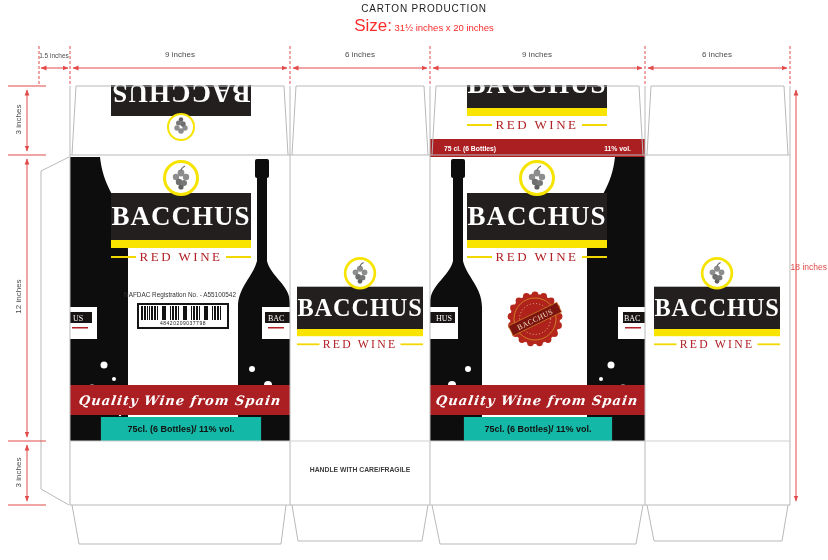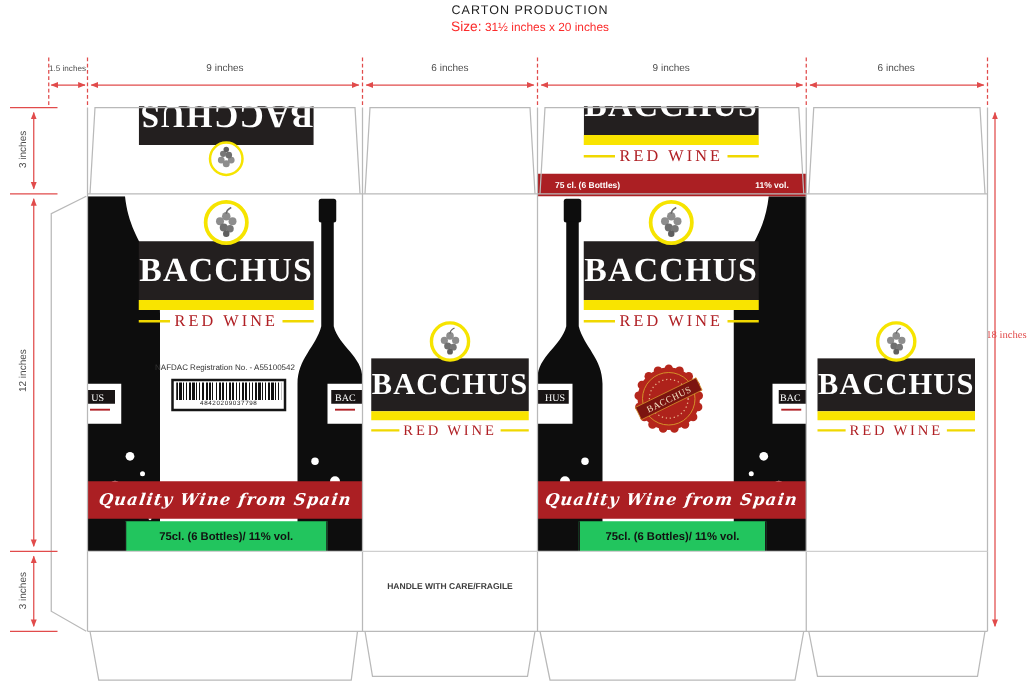--- a/index.html
+++ b/index.html
@@ -2,26 +2,26 @@
 <html><head>
 <meta charset="utf-8">
 <style>
   html,body{margin:0;padding:0;background:#fff;}
   #stage{position:relative;width:828px;height:560px;background:#fff;overflow:hidden;
          font-family:"Liberation Sans",sans-serif;border-radius:10px;}
   .abs{position:absolute;}
   
   .title{left:24px;top:3px;width:800px;text-align:center;font-size:10px;letter-spacing:.8px;color:#1c1c1c;}
   .sizeline{left:24px;top:16px;width:800px;text-align:center;color:#fb2b2b;font-size:9.5px;}
-  .sizeline .sz{font-size:11px;}
+  .sizeline .sz{font-size:17px;}
   
   .dimlab{color:#4d4d4d;font-size:8px;text-align:center;}
   .dimlab.tiny{font-size:6.5px;}
   .dimlab.vert{transform:rotate(-90deg);transform-origin:center;white-space:nowrap;}
-  .dim18{color:#e14b4b;font-size:8.5px;text-align:left;line-height:11px;font-family:Liberation Serif, serif;}
+  .dim18{color:#e14b4b;font-size:8.5px;text-align:right;line-height:11px;}
   
   .logo{position:absolute;display:flex;flex-direction:column;align-items:center;width:140px;}
   .emblem{width:36px;height:36px;border-radius:50%;background:#fff;border:3px solid #f6e400;
           box-sizing:border-box;margin-bottom:-3px;z-index:2;overflow:hidden;display:flex;align-items:center;justify-content:center;}
   .emblem.sm{width:28px;height:28px;border-width:2px;}
   .bbox{width:100%;height:47px;background:#231f1f;color:#fff;display:flex;align-items:center;justify-content:center;
         font-family:"Liberation Serif",serif;font-weight:bold;font-size:27px;letter-spacing:1px;}
   .stripe{width:100%;height:8px;background:#f9e400;}
   .rw{width:100%;height:18px;display:flex;align-items:center;gap:4px;
       font-family:"Liberation Serif",serif;color:#b02025;font-size:13px;letter-spacing:2.5px;white-space:nowrap;}
@@ -30,21 +30,21 @@
   
   .flipwrap{left:111px;top:85px;width:140px;height:57px;overflow:hidden;}
   .flipinner{position:absolute;top:-16px;left:0;width:140px;display:flex;flex-direction:column;align-items:center;transform:rotate(180deg);}
   
   .clipbox{height:23px;overflow:hidden;width:100%;}
   .clipbox .bbox{margin-top:-24px;}
   
   .band{top:385px;height:30px;background:#ab1f23;display:flex;align-items:center;justify-content:center;}
   .script{color:#fff;font-family:"DejaVu Serif",serif;font-style:italic;font-weight:bold;
           font-size:13px;letter-spacing:1px;transform:skewX(-8deg);}
-  .volstrip{top:417px;height:24px;background:#22c55e;border-left:1.5px solid #1a1a1a;border-right:1.5px solid #1a1a1a;
+  .volstrip{top:417px;height:24px;background:#14b8a6;border-left:1.5px solid #1a1a1a;border-right:1.5px solid #1a1a1a;
             display:flex;align-items:center;justify-content:center;font-weight:bold;font-size:9px;color:#111;}
   .flapband{left:430px;top:139px;width:215px;height:18px;background:#ab1f23;color:#fff;
             display:flex;align-items:center;justify-content:space-between;padding:0 14px;box-sizing:border-box;
             font-size:6.8px;font-weight:bold;}
   
   .nafdac{left:110px;top:291px;width:140px;text-align:center;font-size:6.4px;color:#333;}
   .handle{left:292px;top:466px;width:136px;text-align:center;font-size:6.8px;font-weight:bold;color:#3c3c3c;}
   
   .barcode{left:137px;top:303px;width:84px;background:#fff;border:2px solid #151515;padding:1px 2px;}
   .bars{height:14px;background:repeating-linear-gradient(90deg,#111 0 1.5px,#fff 1.5px 2.5px,#111 2.5px 4.5px,#fff 4.5px 5.5px,#111 5.5px 6.5px,#fff 6.5px 8px,#111 8px 8.8px,#fff 8.8px 10.5px);}

